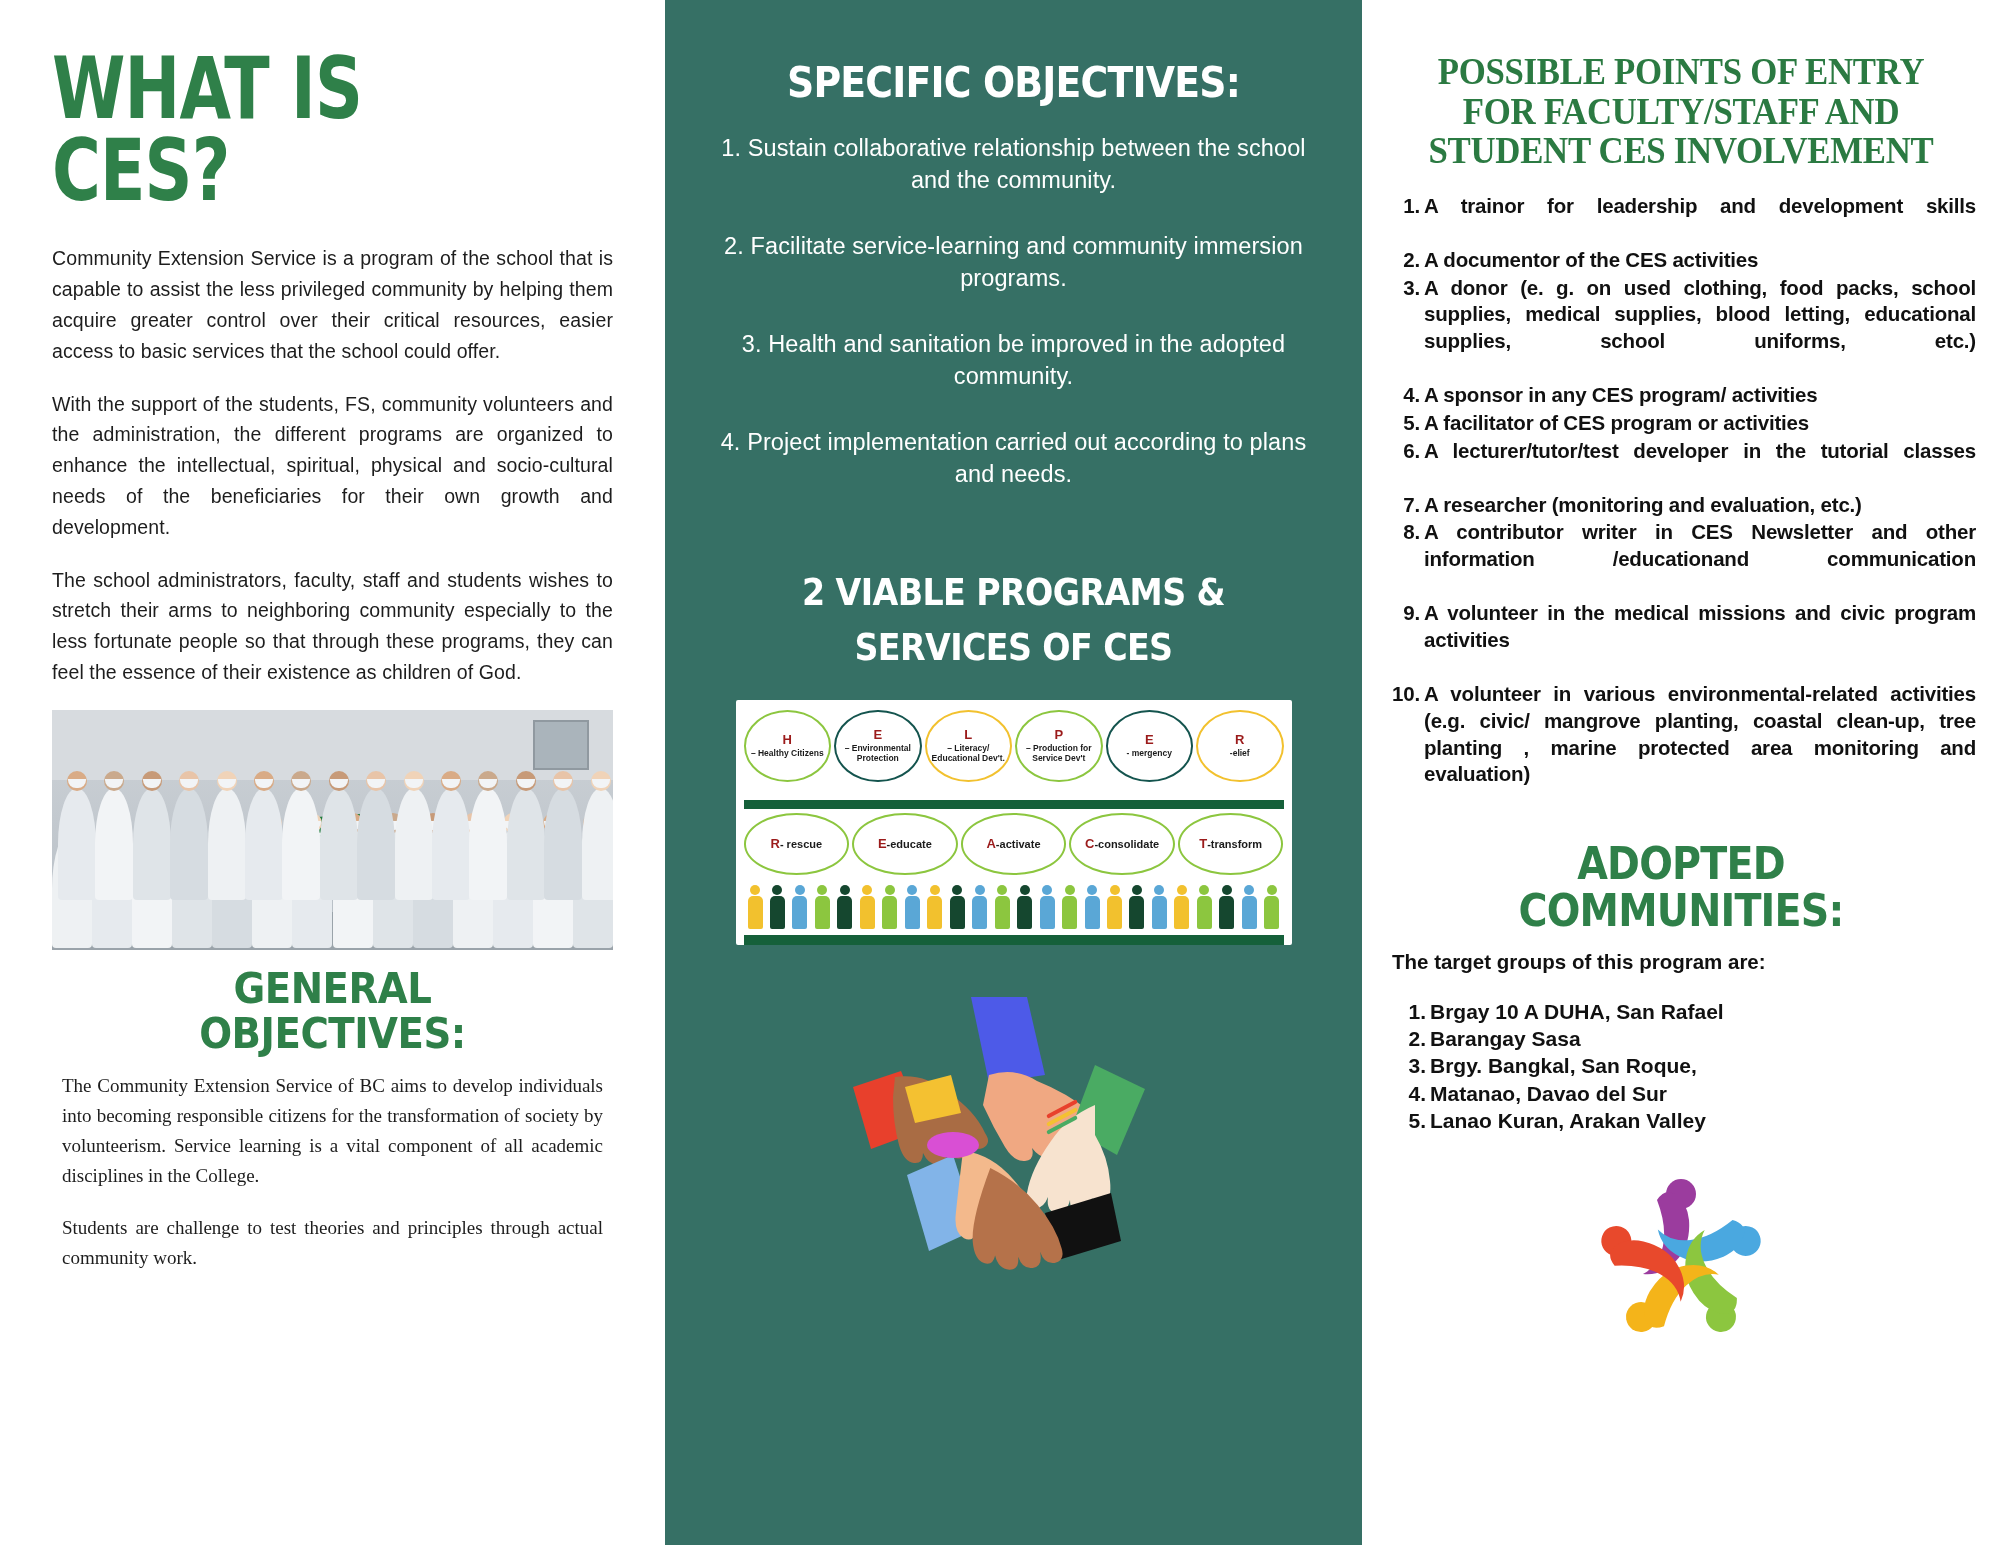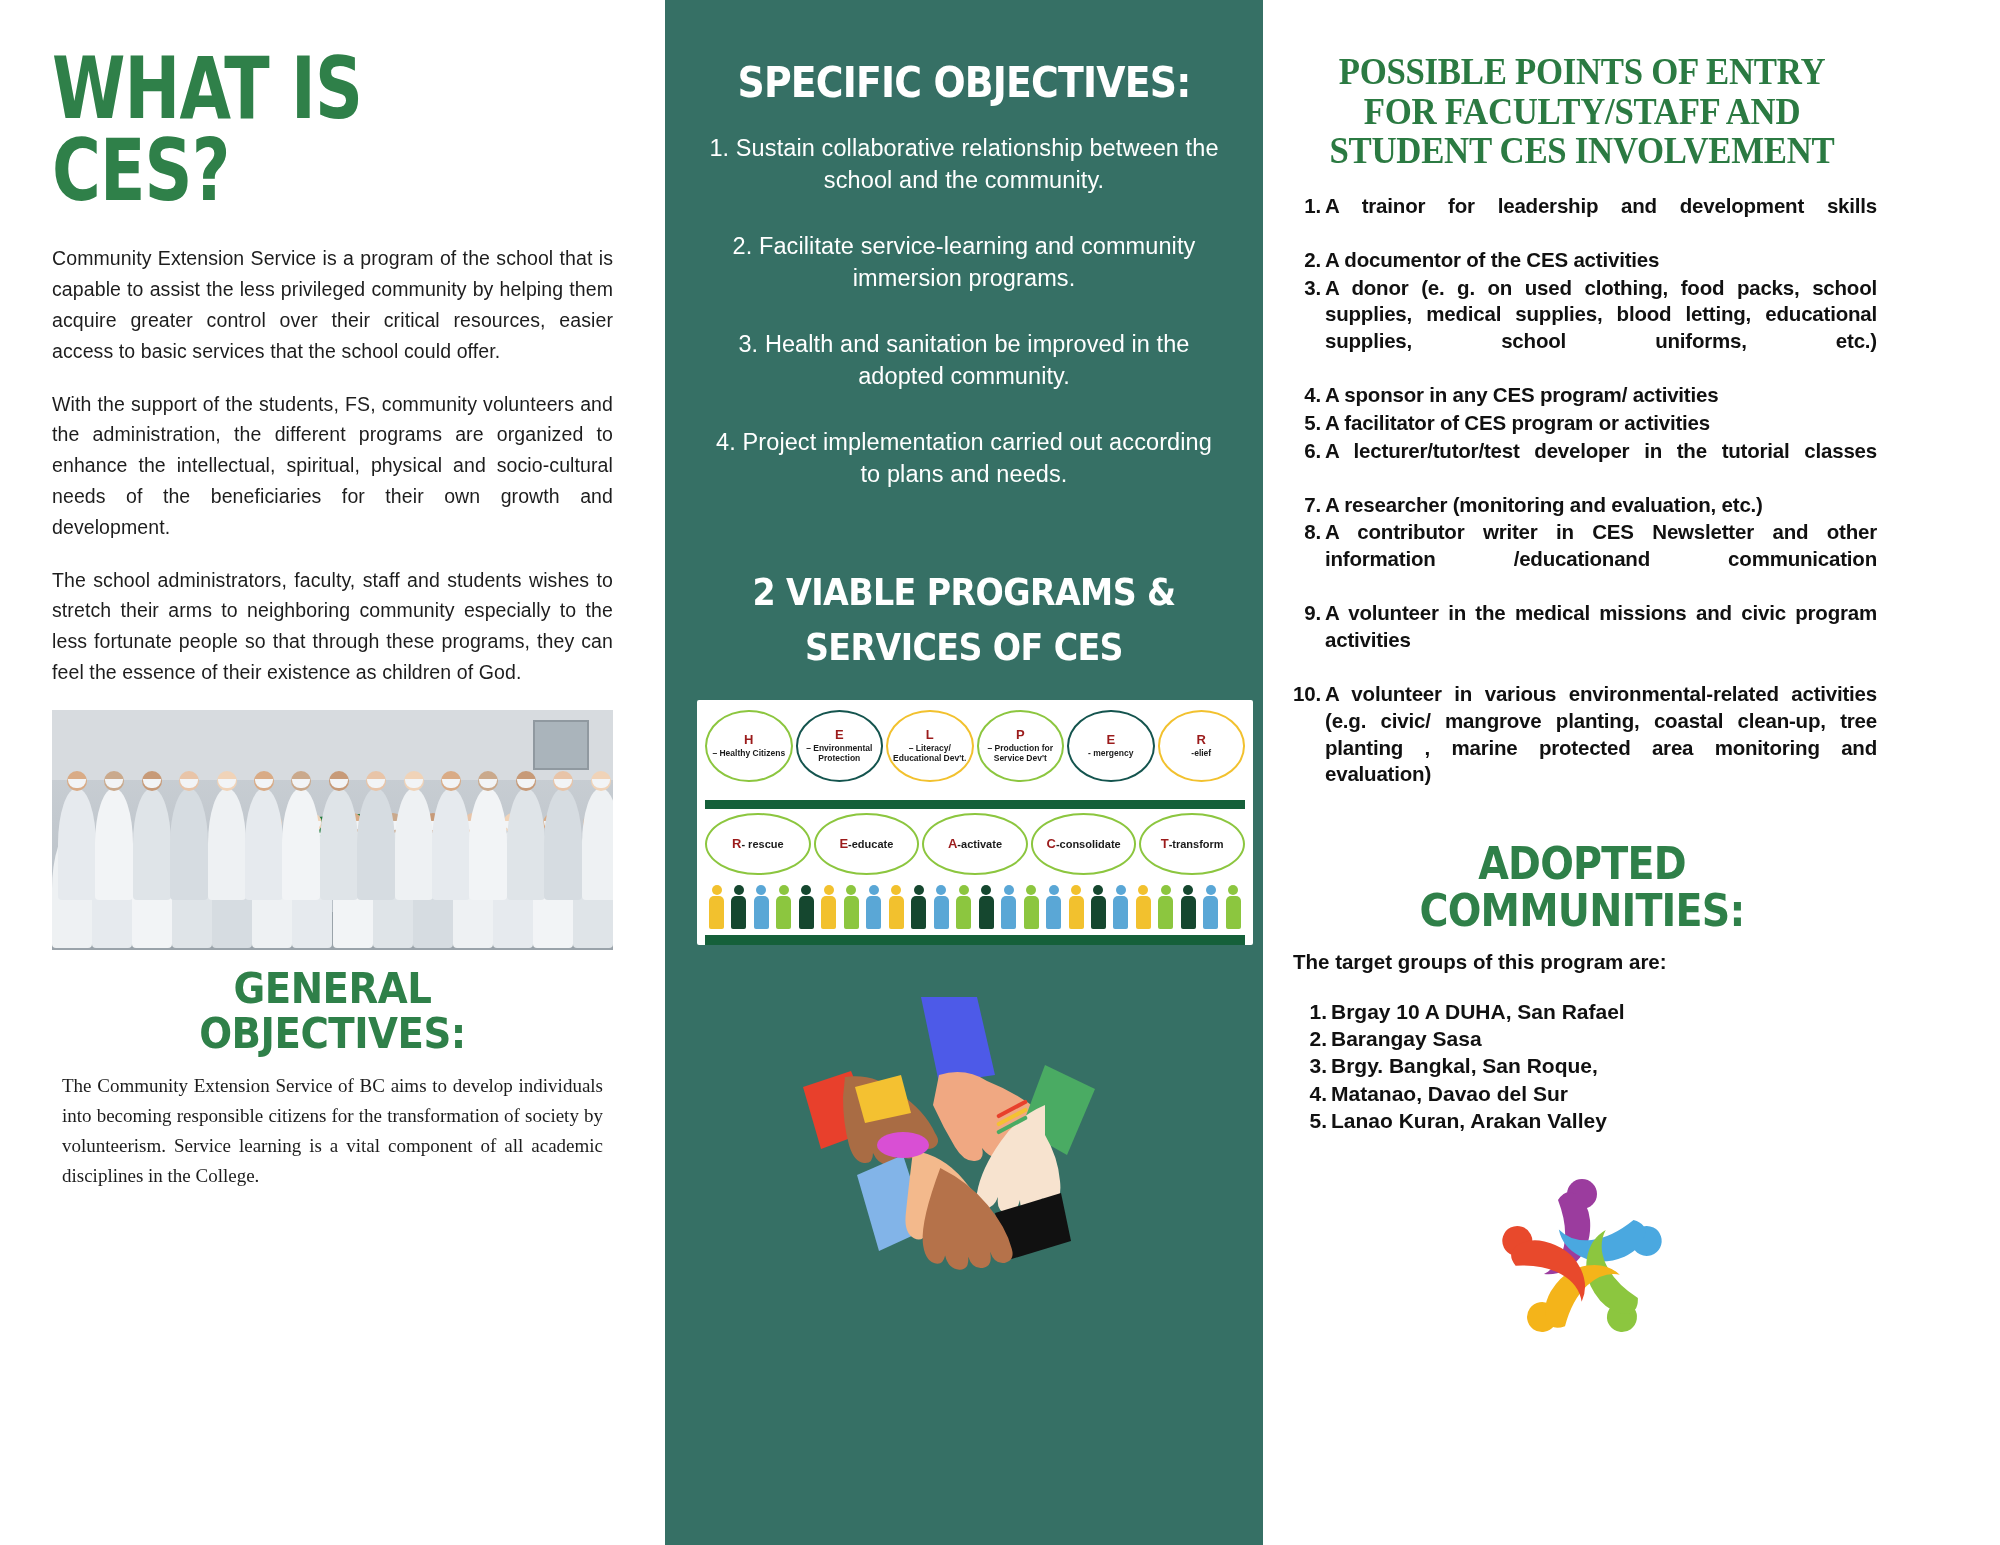--- a/index.html
+++ b/index.html
@@ -6,21 +6,21 @@
   body{
     width:2000px;height:1545px;
     background:#ffffff;
     font-family:"Liberation Sans", sans-serif;
     overflow:hidden;
   }
   .brochure{position:relative;width:2000px;height:1545px;display:flex;}
 
   
   .panel-left{width:665px;height:1177px;background:#ffffff;position:relative;box-sizing:border-box;padding:0 52px;}
-  .panel-mid{width:598px;height:1545px;background:#367065;position:relative;box-sizing:border-box;padding:0 32px;}
+  .panel-mid{width:697px;height:1545px;background:#367065;position:relative;box-sizing:border-box;padding:0 32px;}
   .panel-right{width:638px;height:1545px;background:#ffffff;position:relative;box-sizing:border-box;padding:0 24px;}
 
   
   .h-condensed{
     font-family:"Liberation Sans Narrow","DejaVu Sans Condensed","Liberation Sans",sans-serif;
     font-weight:bold;
     color:#2f8049;
     letter-spacing:-1px;
     line-height:0.95;
     transform:scaleX(0.86);
@@ -321,20 +321,21 @@
         </div>
     </div>
 
     <h2 class="h-general">
       <span>GENERAL</span><br>
       <span>OBJECTIVES:</span>
     </h2>
 
     <div style="padding-top:14px;">
       <p class="gen-p">The Community Extension Service of BC aims to develop individuals into becoming responsible citizens for the transformation of society by volunteerism. Service learning is a vital component of all academic disciplines in the College.</p>
+      <p class="gen-p">Students are challenge to test theories and principles through actual community work.</p>
     </div>
   </section>
 
   <section class="panel-mid">
 
     <h2 class="h-midtitle">SPECIFIC OBJECTIVES:</h2>
 
     <div id="objectives-list">
         <p class="obj first">1.  Sustain collaborative relationship between the school and the community.</p>
         <p class="obj">2.  Facilitate service-learning and community immersion programs.</p>

